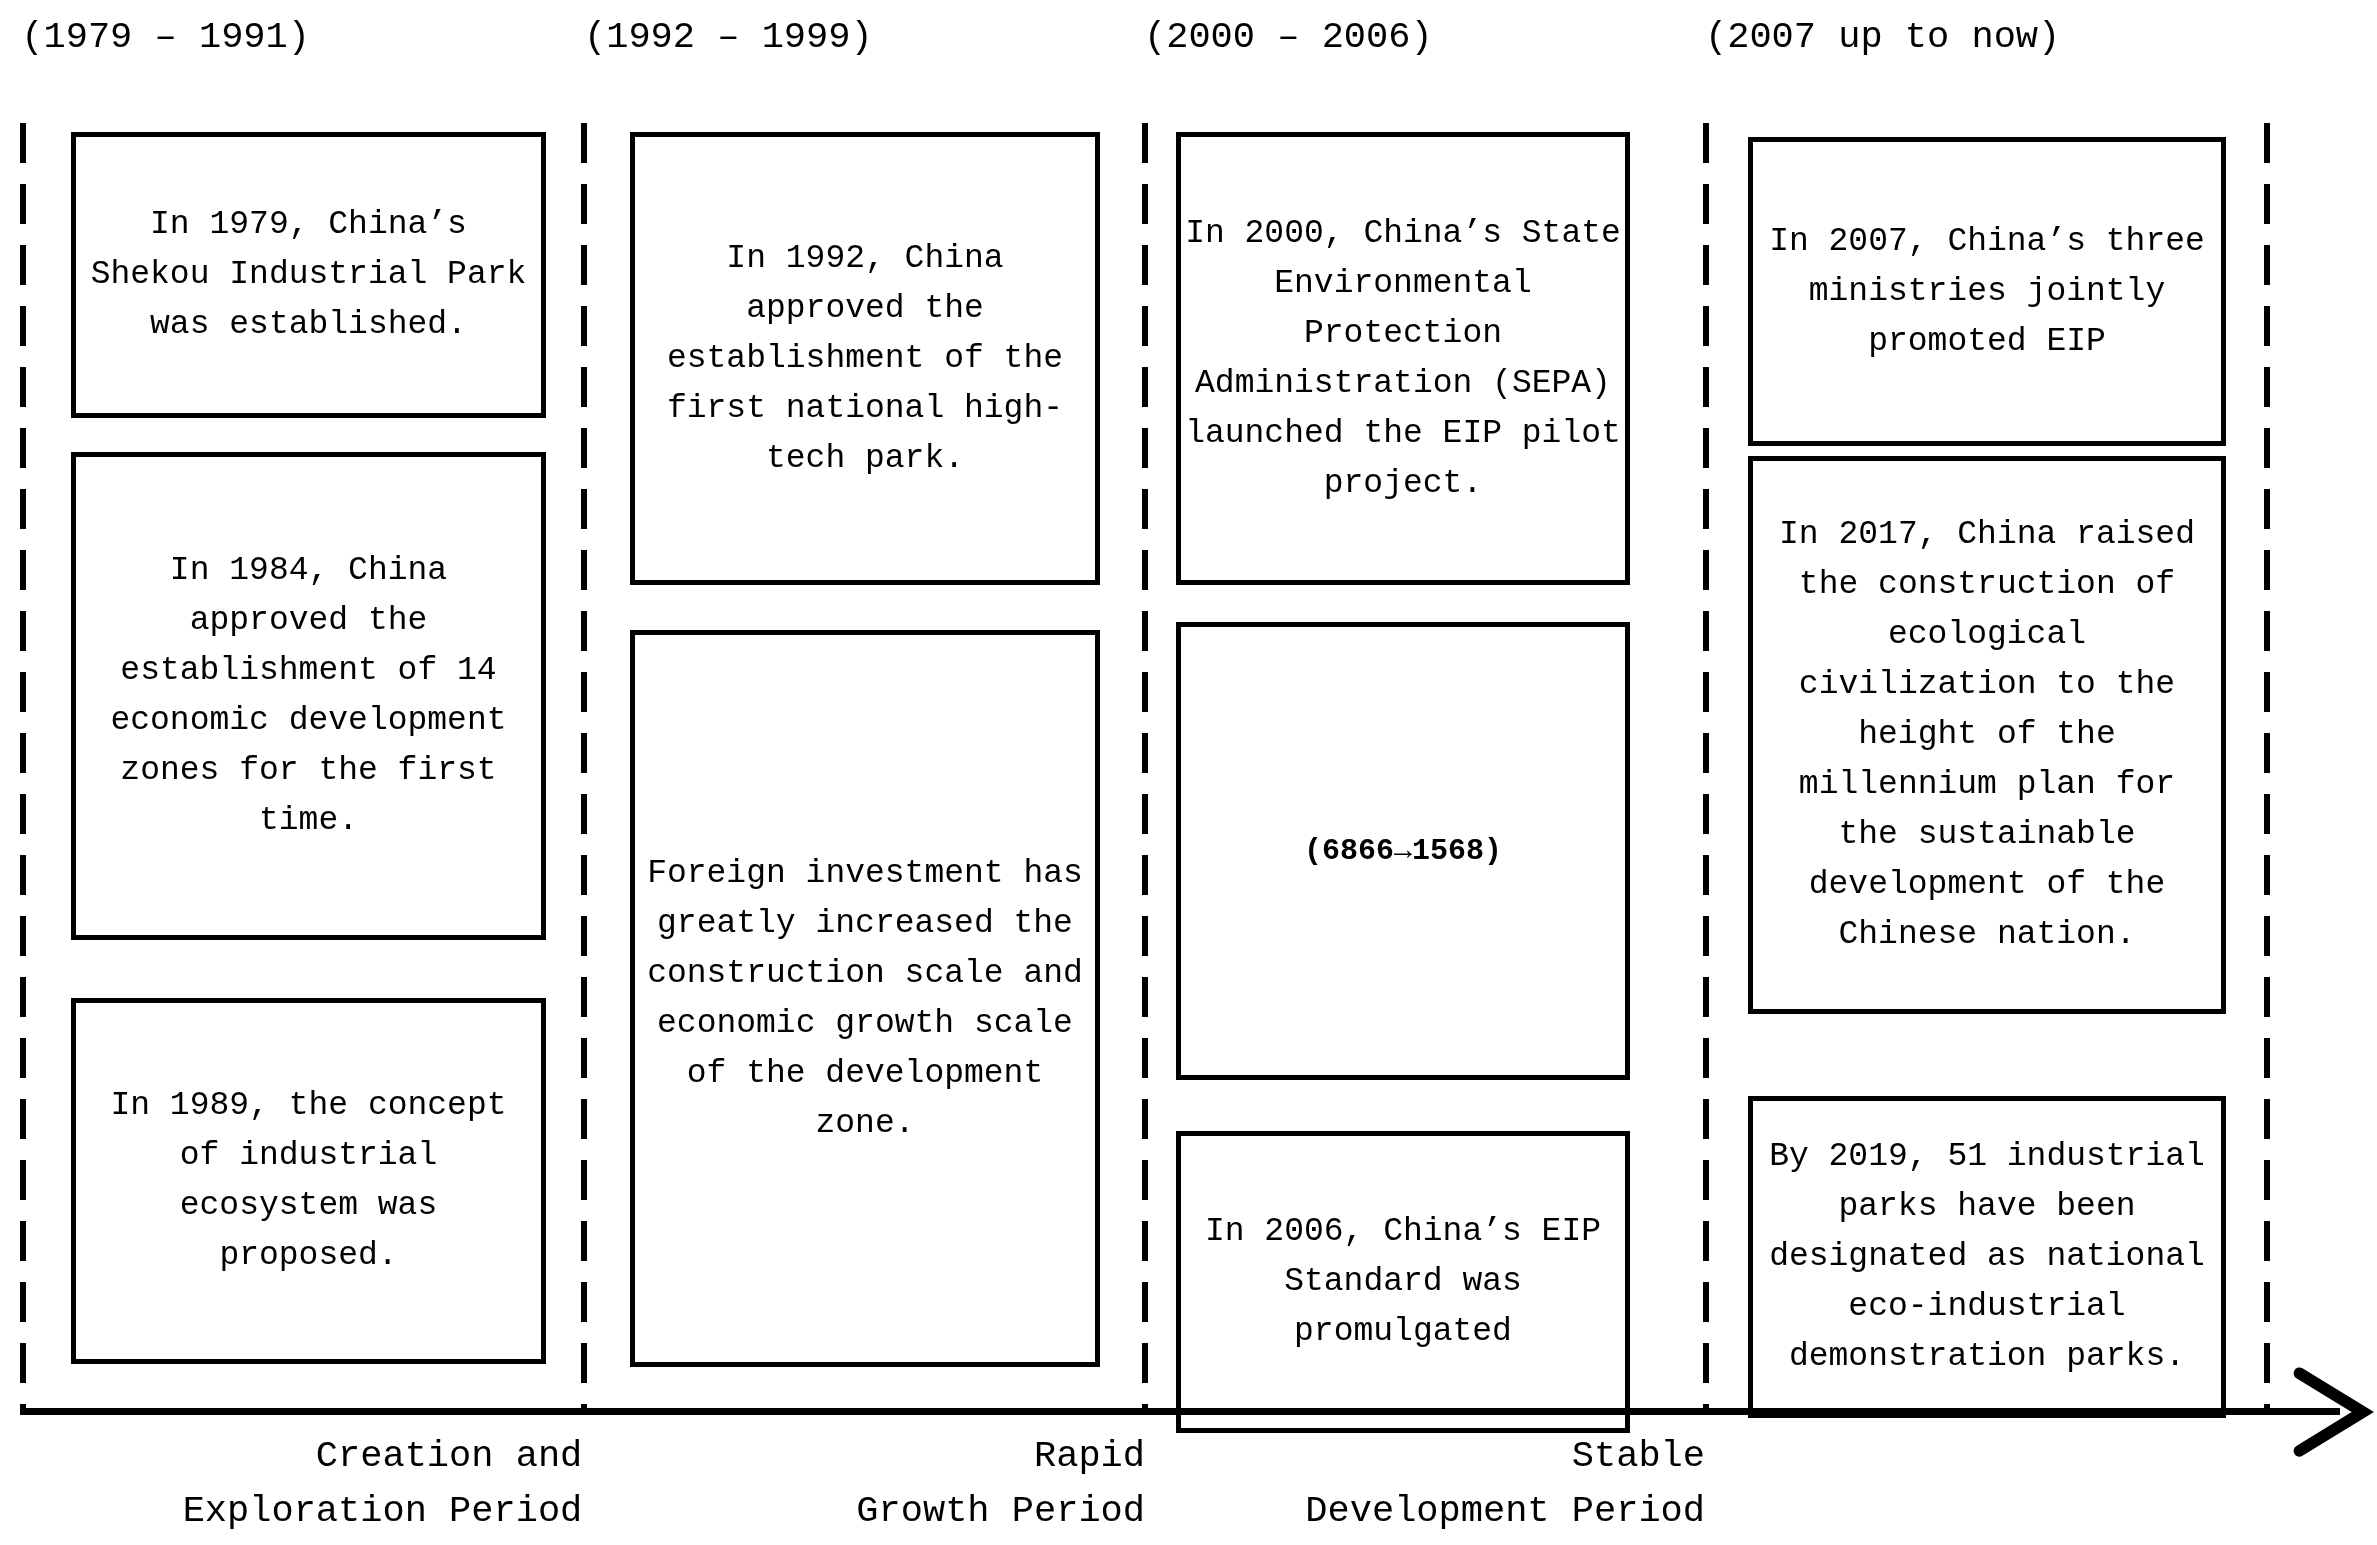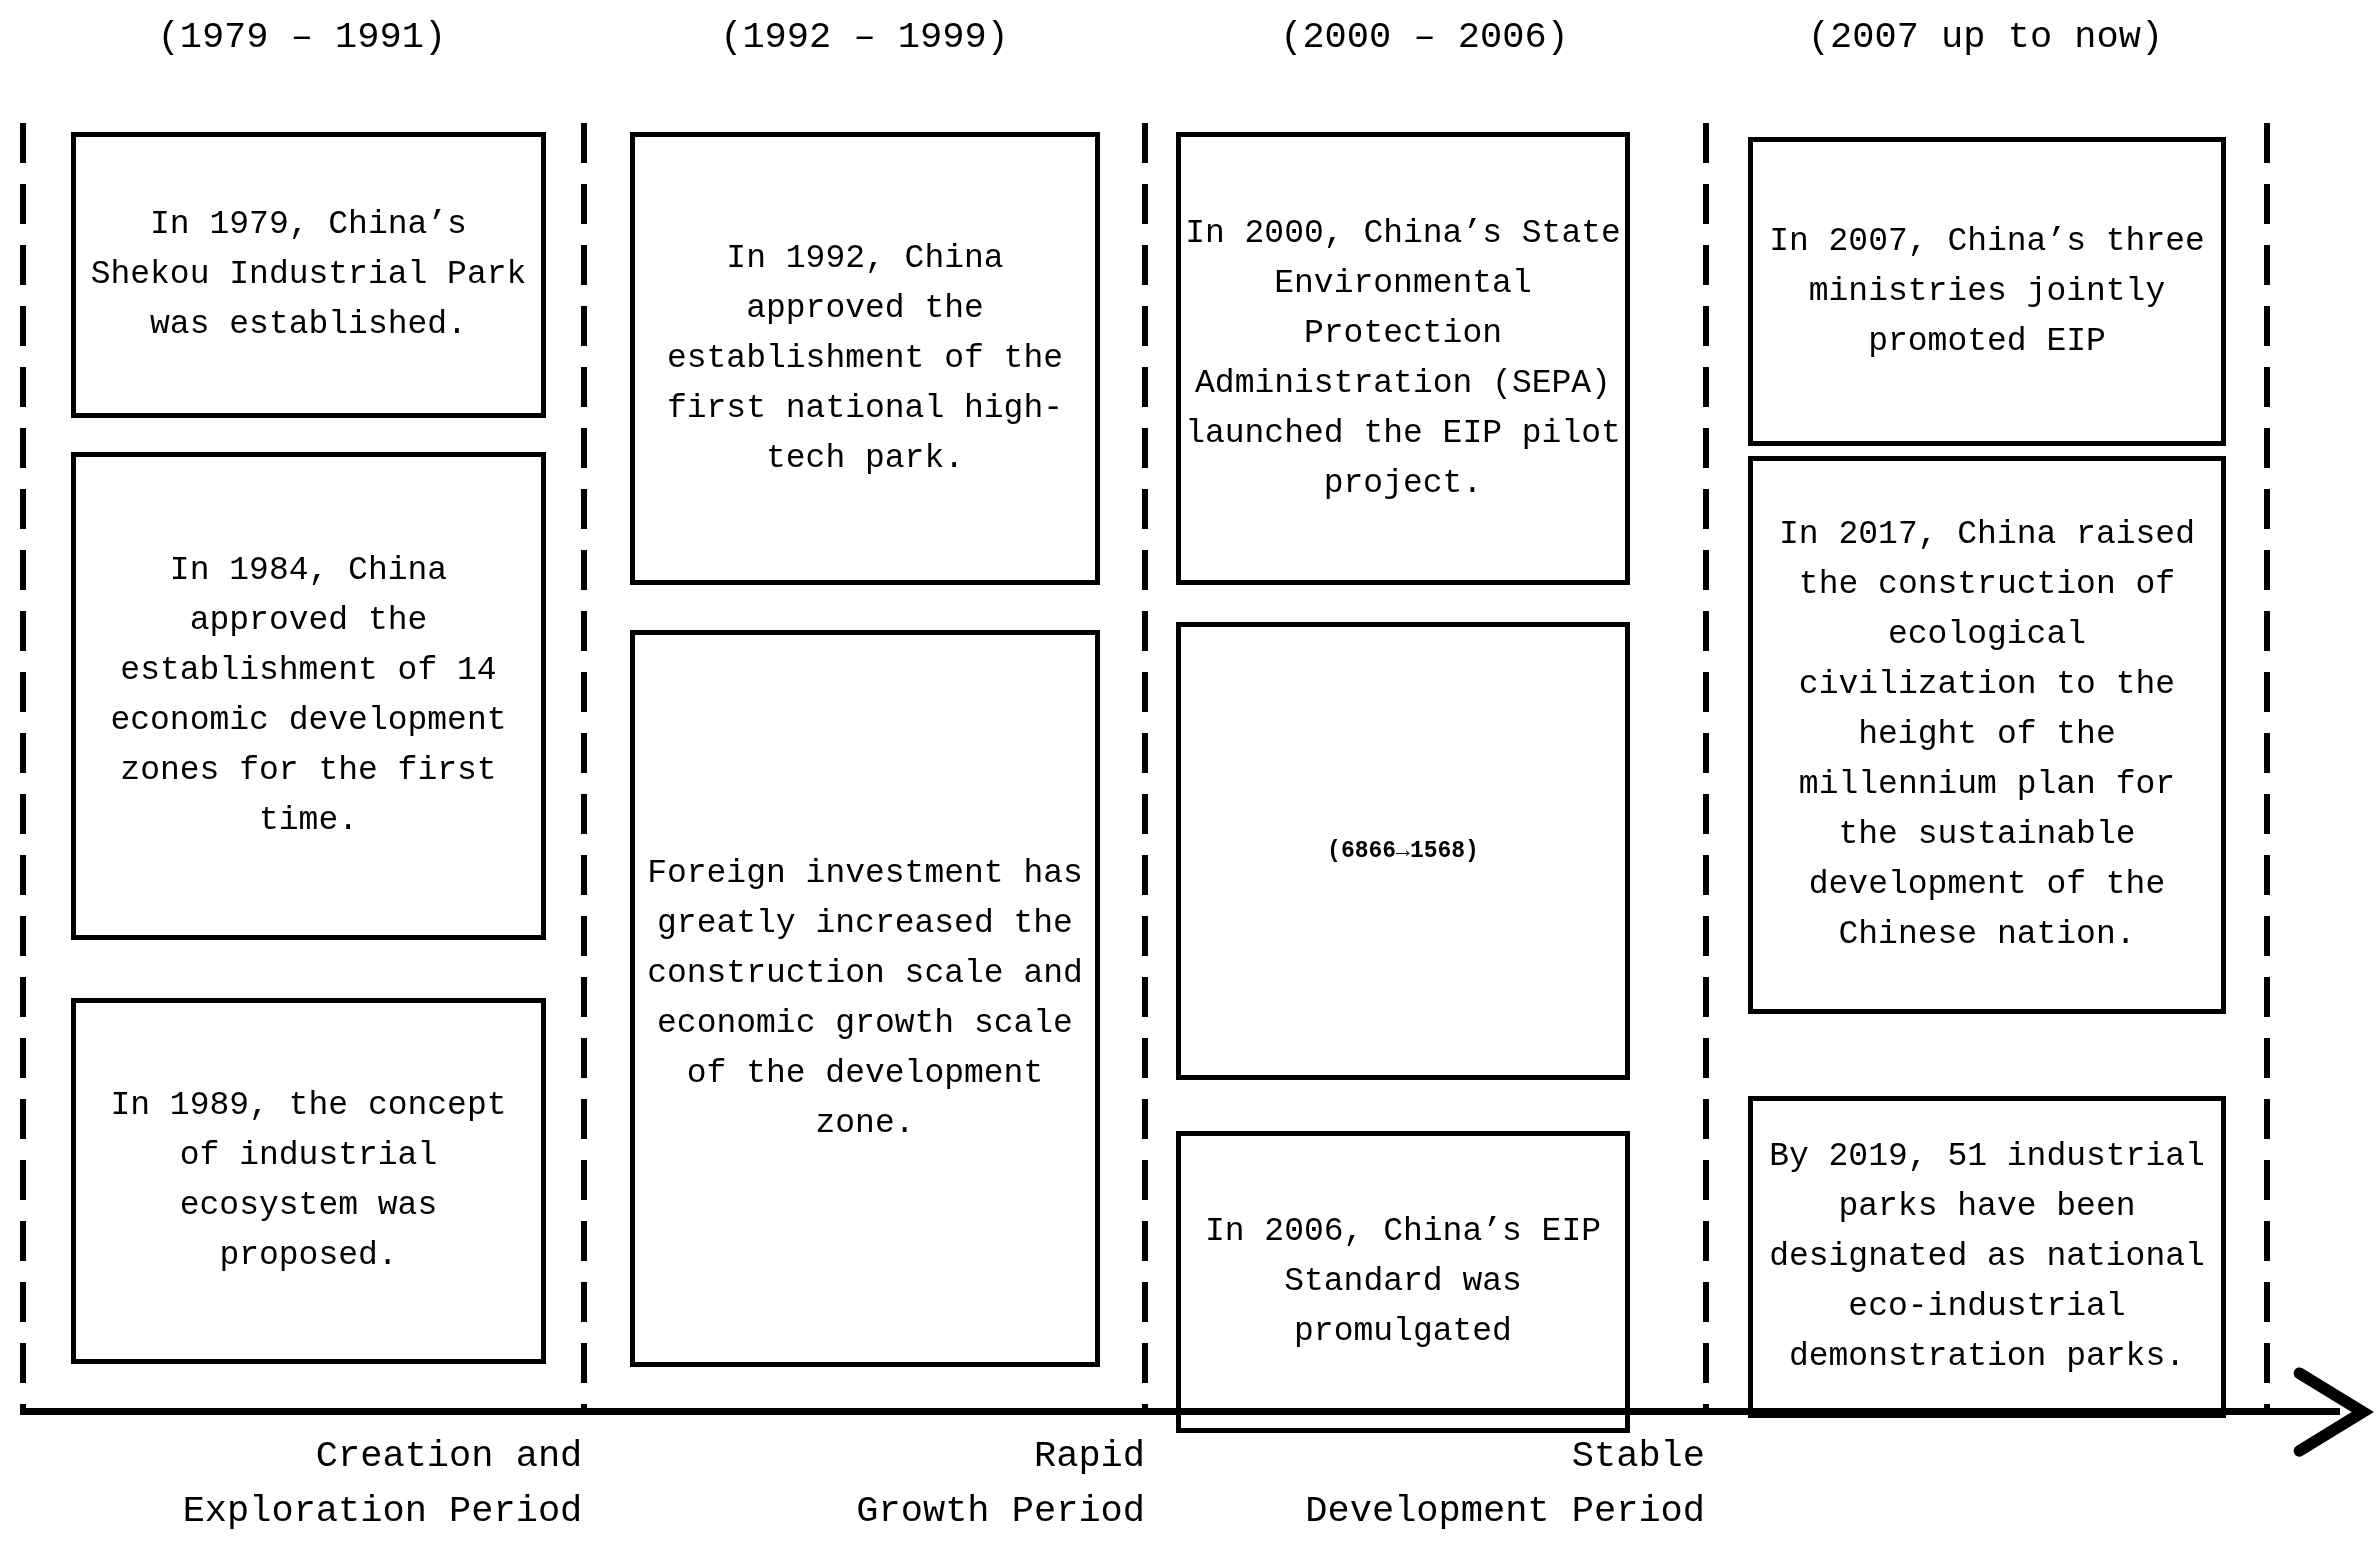--- a/index.html
+++ b/index.html
@@ -2,37 +2,37 @@
 <html style="font-size:10.3px"><head>
 <meta charset="utf-8">
 <style>
   html,body{margin:0;padding:0;background:#ffffff;}
   .canvas{
     position:relative;width:2377px;height:1546px;background:#ffffff;color:#000000;
     font-family:"Liberation Mono","DejaVu Sans Mono",monospace;overflow:hidden;
   }
   .hdr{
     position:absolute;top:3.9px;width:561px;height:67px;line-height:67px;
-    text-align:center;font-size:37px;white-space:pre-line;
+    text-align:left;font-size:37px;white-space:pre-line;
   }
   .plabel{
     position:absolute;top:1429px;width:561px;text-align:right;
     font-size:37px;line-height:55px;white-space:pre-line;
   }
   .c0{left:21.3px}.c1{left:584px}.c2{left:1144px}.c3{left:1705px}
   .vline{
     position:absolute;top:123px;height:1289px;width:5.8px;
     background:repeating-linear-gradient(to bottom,#000 0 40px,transparent 40px 61px);
   }
   .box{
     position:absolute;border:5.2px solid #000;background:#fff;box-sizing:border-box;
     display:flex;flex-direction:column;align-items:center;justify-content:center;
   }
   .box-text{white-space:pre-line;text-align:center;font-size:33px;line-height:50px;}
-  .bold-line{font-weight:bold;font-size:23px;line-height:50px;text-align:center;}
+  .bold-line{font-weight:bold;font-size:30px;line-height:50px;text-align:center;}
   .axis{position:absolute;left:20px;top:1408px;width:2320px;height:7.1px;background:#000;}
   .arrowhead{position:absolute;left:2280px;top:1359px;width:110px;height:110px;}
 </style>
 </head>
 <body>
 
 <div class="canvas">
 
   <div class="hdr c0">(1979 – 1991)</div>
   <div class="hdr c1">(1992 – 1999)</div>

